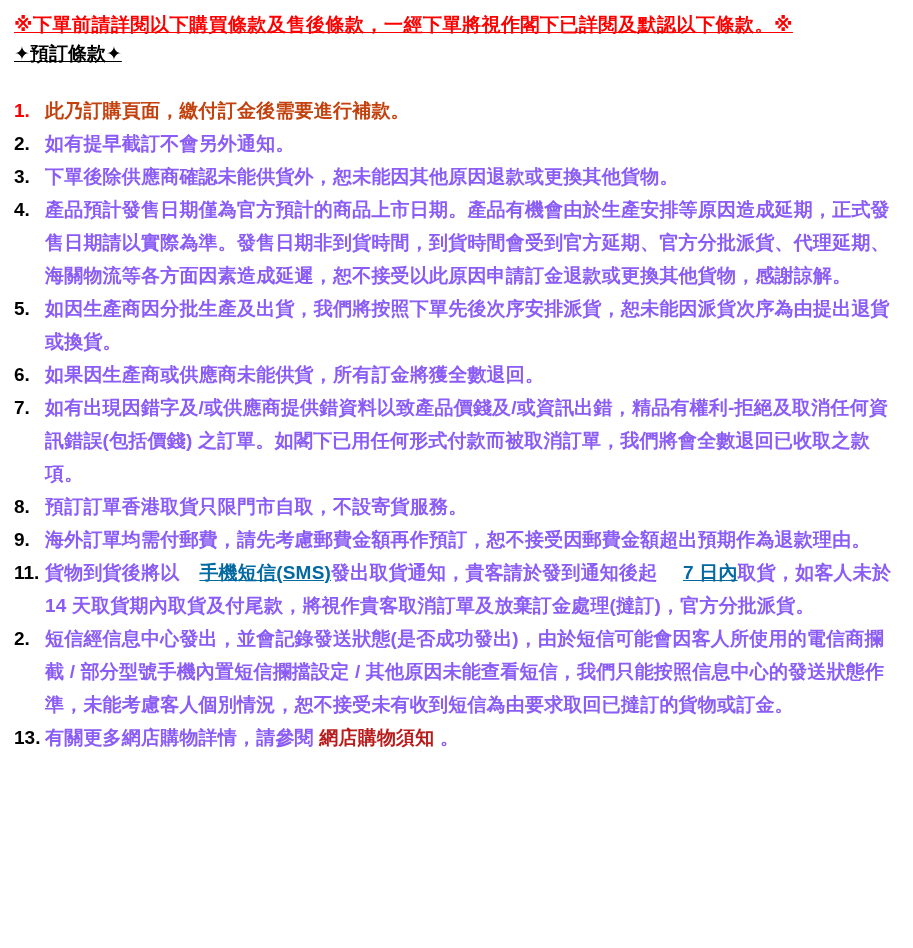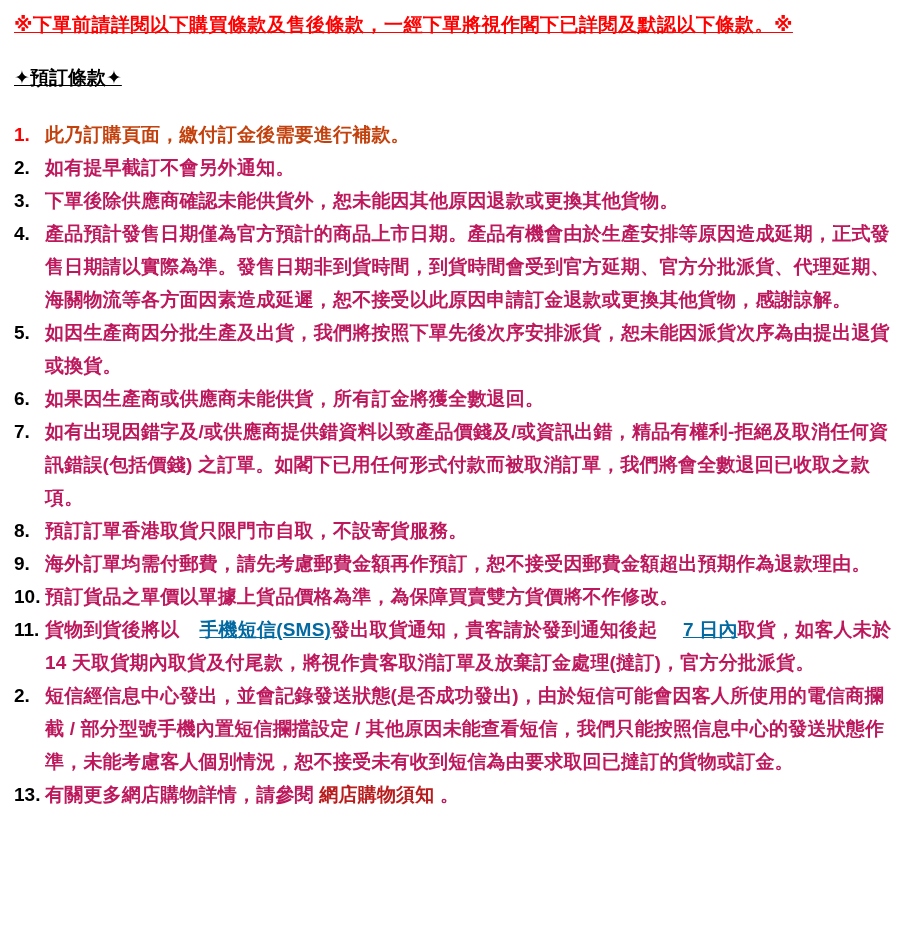--- a/index.html
+++ b/index.html
@@ -13,21 +13,20 @@
     color: #000000;
     overflow: hidden;
   }
   .page {
     padding: 10px 14px 10px 14px;
   }
   .title {
     color: #ff0000;
     text-decoration: underline;
     line-height: 30px;
-    margin-bottom: 24px;
     letter-spacing: 0.5px;
   }
   .heading {
     color: #000000;
     text-decoration: underline;
     line-height: 28px;
     margin-bottom: 26px;
   }
   .terms { }
   .term-row {
@@ -36,21 +35,21 @@
     line-height: 33px;
   }
   .num {
     flex: 0 0 31px;
     width: 31px;
   }
   .content {
     flex: 1 1 auto;
     letter-spacing: 0.2px;
   }
-  .seg.normal { color: #be185d; }
+  .seg.normal { color: #8b5cf6; }
   .seg.red { color: #c2410c; }
   .seg.red-underline { color: #0369a1; text-decoration: underline; margin-left: 20px; }
   .seg.link { color: #b91c1c; cursor: pointer; }
   .num.red { color: #ff0000; }
   a.seg { font-weight: 700; }
 </style>
 </head>
 <body>
 
 <div class="page">
@@ -87,24 +86,20 @@
       </div>
       <div class="term-row">
         <span class="num">8.</span>
         <span class="content"><span class="seg normal">預訂訂單香港取貨只限門市自取，不設寄貨服務。</span></span>
       </div>
       <div class="term-row">
         <span class="num">9.</span>
         <span class="content"><span class="seg normal">海外訂單均需付郵費，請先考慮郵費金額再作預訂，恕不接受因郵費金額超出預期作為退款理由。</span></span>
       </div>
       <div class="term-row">
-        <span class="num">10.</span>
-        <span class="content"><span class="seg normal">預訂貨品之單價以單據上貨品價格為準，為保障買賣雙方貨價將不作修改。</span></span>
-      </div>
-      <div class="term-row">
         <span class="num">11.</span>
         <span class="content"><span class="seg normal">貨物到貨後將以</span><span class="seg red-underline">手機短信(SMS)</span><span class="seg normal">發出取貨通知，貴客請於發到通知後起 </span><span class="seg red-underline">7 日內</span><span class="seg normal">取貨，如客人未於14 天取貨期內取貨及付尾款，將視作貴客取消訂單及放棄訂金處理(撻訂)，官方分批派貨。</span></span>
       </div>
       <div class="term-row">
         <span class="num">2.</span>
         <span class="content"><span class="seg normal">短信經信息中心發出，並會記錄發送狀態(是否成功發出)，由於短信可能會因客人所使用的電信商攔截 / 部分型號手機內置短信攔擋設定 / 其他原因未能查看短信，我們只能按照信息中心的發送狀態作準，未能考慮客人個別情況，恕不接受未有收到短信為由要求取回已撻訂的貨物或訂金。</span></span>
       </div>
       <div class="term-row">
         <span class="num">13.</span>
         <span class="content"><span class="seg normal">有關更多網店購物詳情，請參閱 </span><a class="seg link">網店購物須知</a><span class="seg normal"> 。</span></span>

